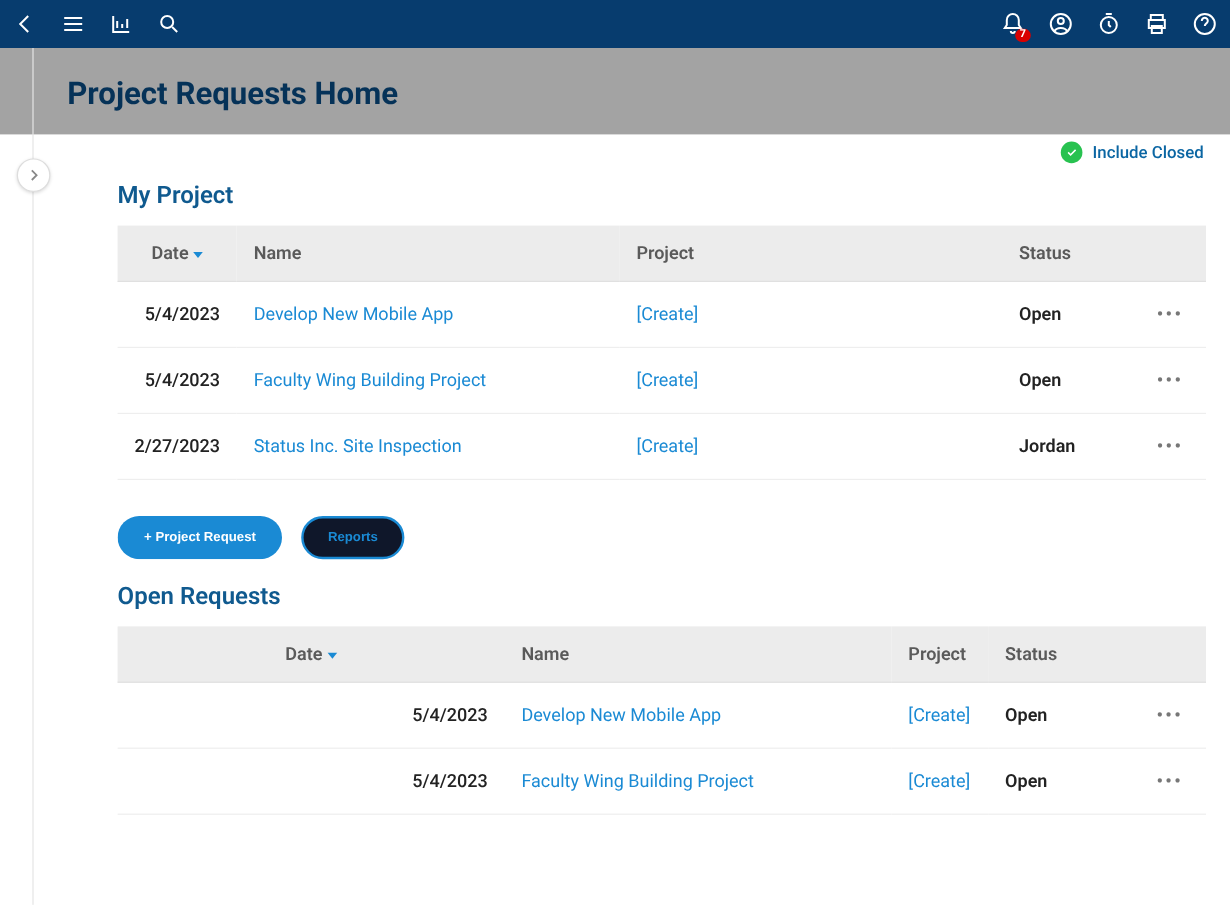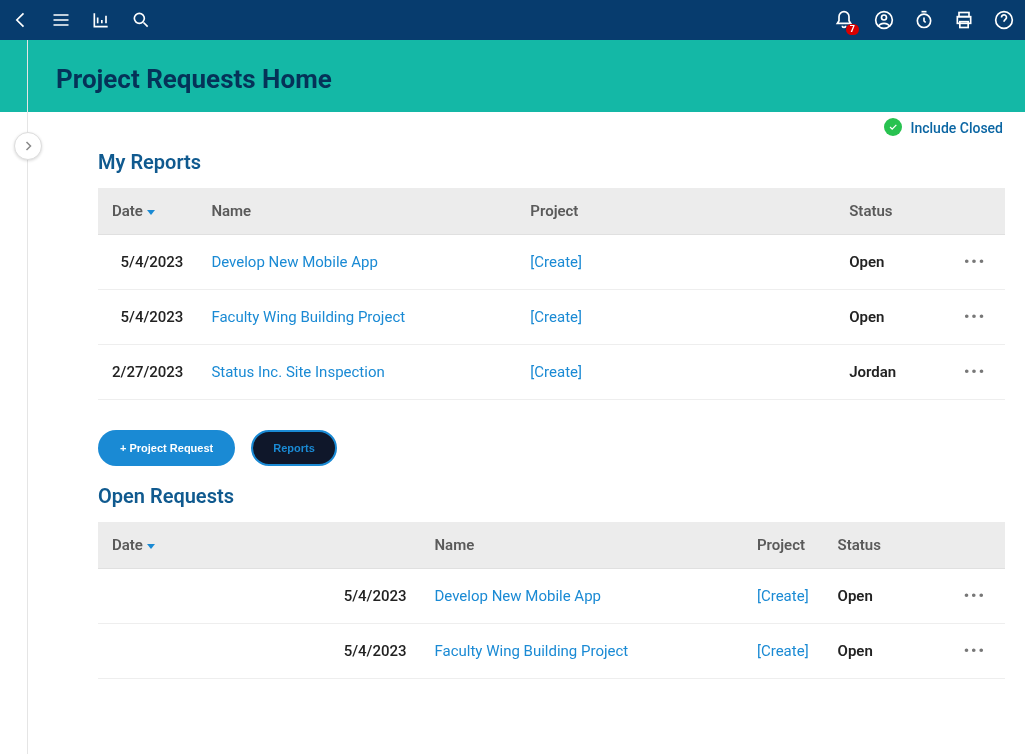--- a/index.html
+++ b/index.html
@@ -40,21 +40,21 @@
     right: -4px;
     background: #d90000;
     color: #fff;
     font-size: 9px;
     font-weight: bold;
     border-radius: 8px;
     padding: 1px 4px;
     line-height: 1;
   }
   .page-header {
-    background: #14b8a6;
+    background: #a3a3a3;
     padding: 24px 0 18px 56px;
   }
   .page-header h1 {
     color: #053258;
     font-size: 26px;
     font-weight: 700;
   }
   .expand-handle {
     position: absolute;
     left: 14px;
@@ -120,21 +120,21 @@
   }
   thead th {
     background: #ececec;
     text-align: left;
     padding: 14px 14px;
     font-weight: 600;
     color: #5a5a5a;
     font-size: 15px;
     border-bottom: 1px solid #e0e0e0;
   }
-  thead th.sortable { cursor: pointer; }
+  thead th.sortable { cursor: pointer; text-align: center; }
   thead th .sort-caret {
     display: inline-block;
     margin-left: 4px;
     width: 0; height: 0;
     border-left: 4px solid transparent;
     border-right: 4px solid transparent;
     border-top: 5px solid #1a8ad4;
     vertical-align: middle;
   }
   tbody td {
@@ -264,21 +264,21 @@
 
   <div class="include-closed">
     <div class="check">
       <svg width="10" height="10" viewBox="0 0 24 24" stroke-width="3" fill="none">
           <path d="M5 12l5 5L20 7"></path>
         </svg>
     </div>
     <span>Include Closed</span>
   </div>
 
-  <div class="section-title">My Reports</div>
+  <div class="section-title">My Project</div>
   <table>
     <colgroup>
         <col style="width:95px">
         <col style="width:320px">
         <col style="width:320px">
         <col style="width:110px">
         <col style="width:60px">
       </colgroup>
     <thead>
       <tr>

